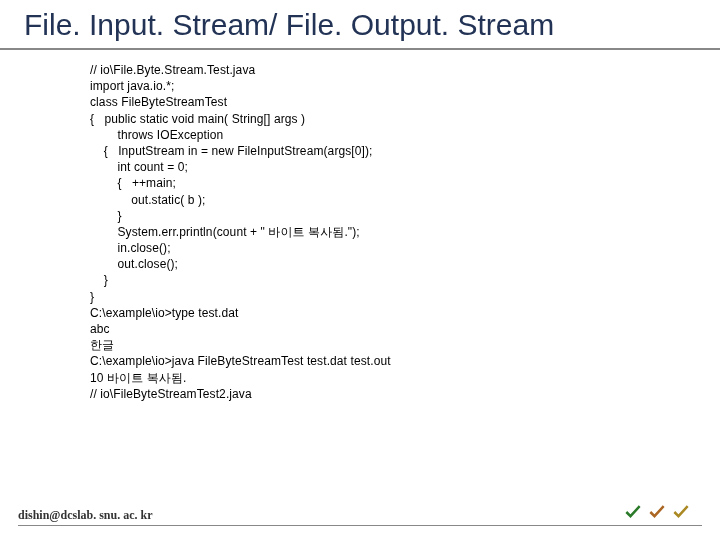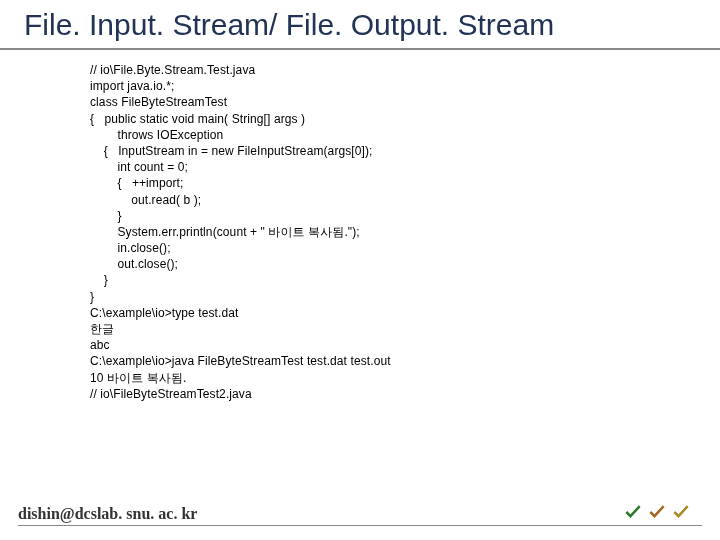--- a/index.html
+++ b/index.html
@@ -39,21 +39,21 @@
   }
   .footer {
     position: absolute;
     left: 18px;
     bottom: 14px;
     right: 18px;
     border-bottom: 1.5px solid #888;
     padding-bottom: 2px;
   }
   .footer-text {
-    font-size: 16px;
+    font-size: 12px;
     font-weight: bold;
     color: #333;
     font-family: Georgia, serif;
   }
   .logos {
     position: absolute;
     right: 10px;
     bottom: 2px;
     display: flex;
     gap: 2px;
@@ -79,33 +79,33 @@
   <div class="content">
     <div class="code-line">// io\File.Byte.Stream.Test.java</div>
     <div class="code-line"></div>
     <div class="code-line">import java.io.*;</div>
     <div class="code-line"></div>
     <div class="code-line">class FileByteStreamTest</div>
     <div class="code-line">{   public static void main( String[] args )</div>
     <div class="code-line">        throws IOException</div>
     <div class="code-line">    {   InputStream in = new FileInputStream(args[0]);</div>
     <div class="code-line">        int count = 0;</div>
-    <div class="code-line">        {   ++import;</div>
-    <div class="code-line">            out.read( b );</div>
+    <div class="code-line">        {   ++main;</div>
+    <div class="code-line">            out.static( b );</div>
     <div class="code-line">        }</div>
     <div class="code-line">        System.err.println(count + " 바이트 복사됨.");</div>
     <div class="code-line">        in.close();</div>
     <div class="code-line">        out.close();</div>
     <div class="code-line">    }</div>
     <div class="code-line">}</div>
     <div class="code-line"></div>
     <div class="code-line"></div>
     <div class="code-line">C:\example\io&gt;type test.dat</div>
+    <div class="code-line">abc</div>
     <div class="code-line">한글</div>
-    <div class="code-line">abc</div>
     <div class="code-line">C:\example\io&gt;java FileByteStreamTest test.dat test.out</div>
     <div class="code-line">10 바이트 복사됨.</div>
     <div class="code-line"></div>
     <div class="code-line">// io\FileByteStreamTest2.java</div>
   </div>
 
   <div class="footer">
     <span class="footer-text">dishin@dcslab. snu. ac. kr</span>
     <div class="logos">
       <span class="logo">

